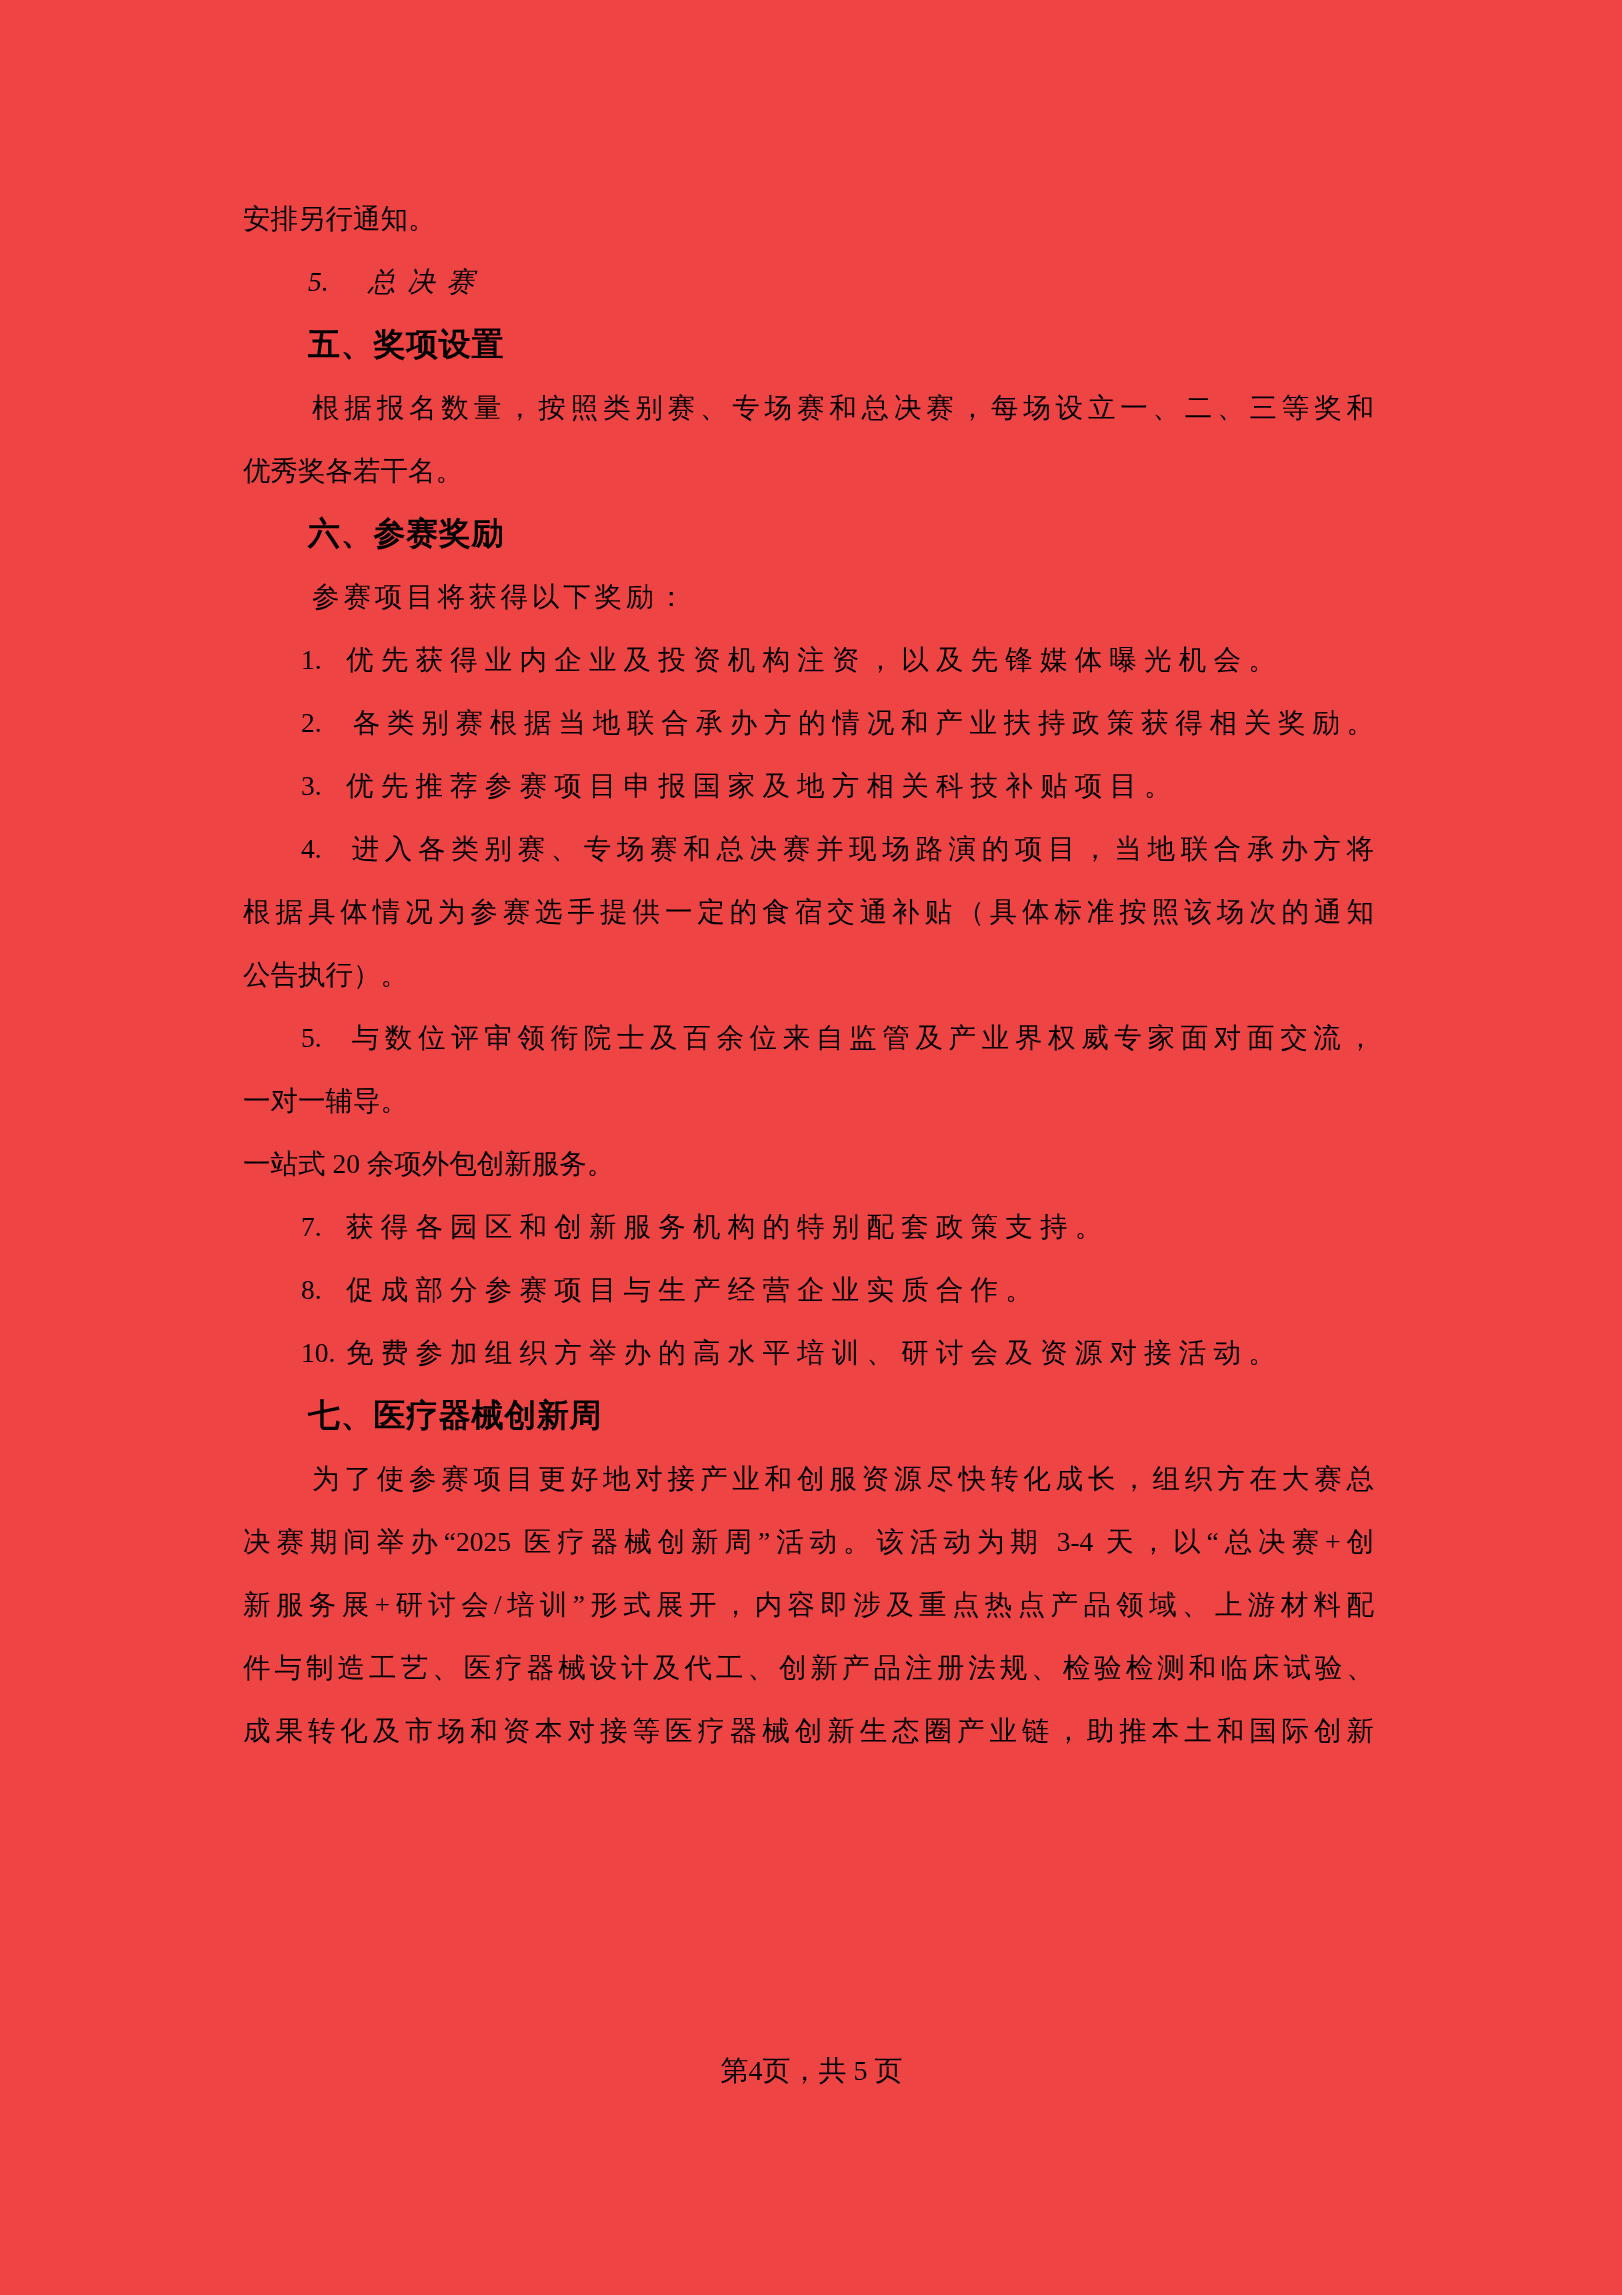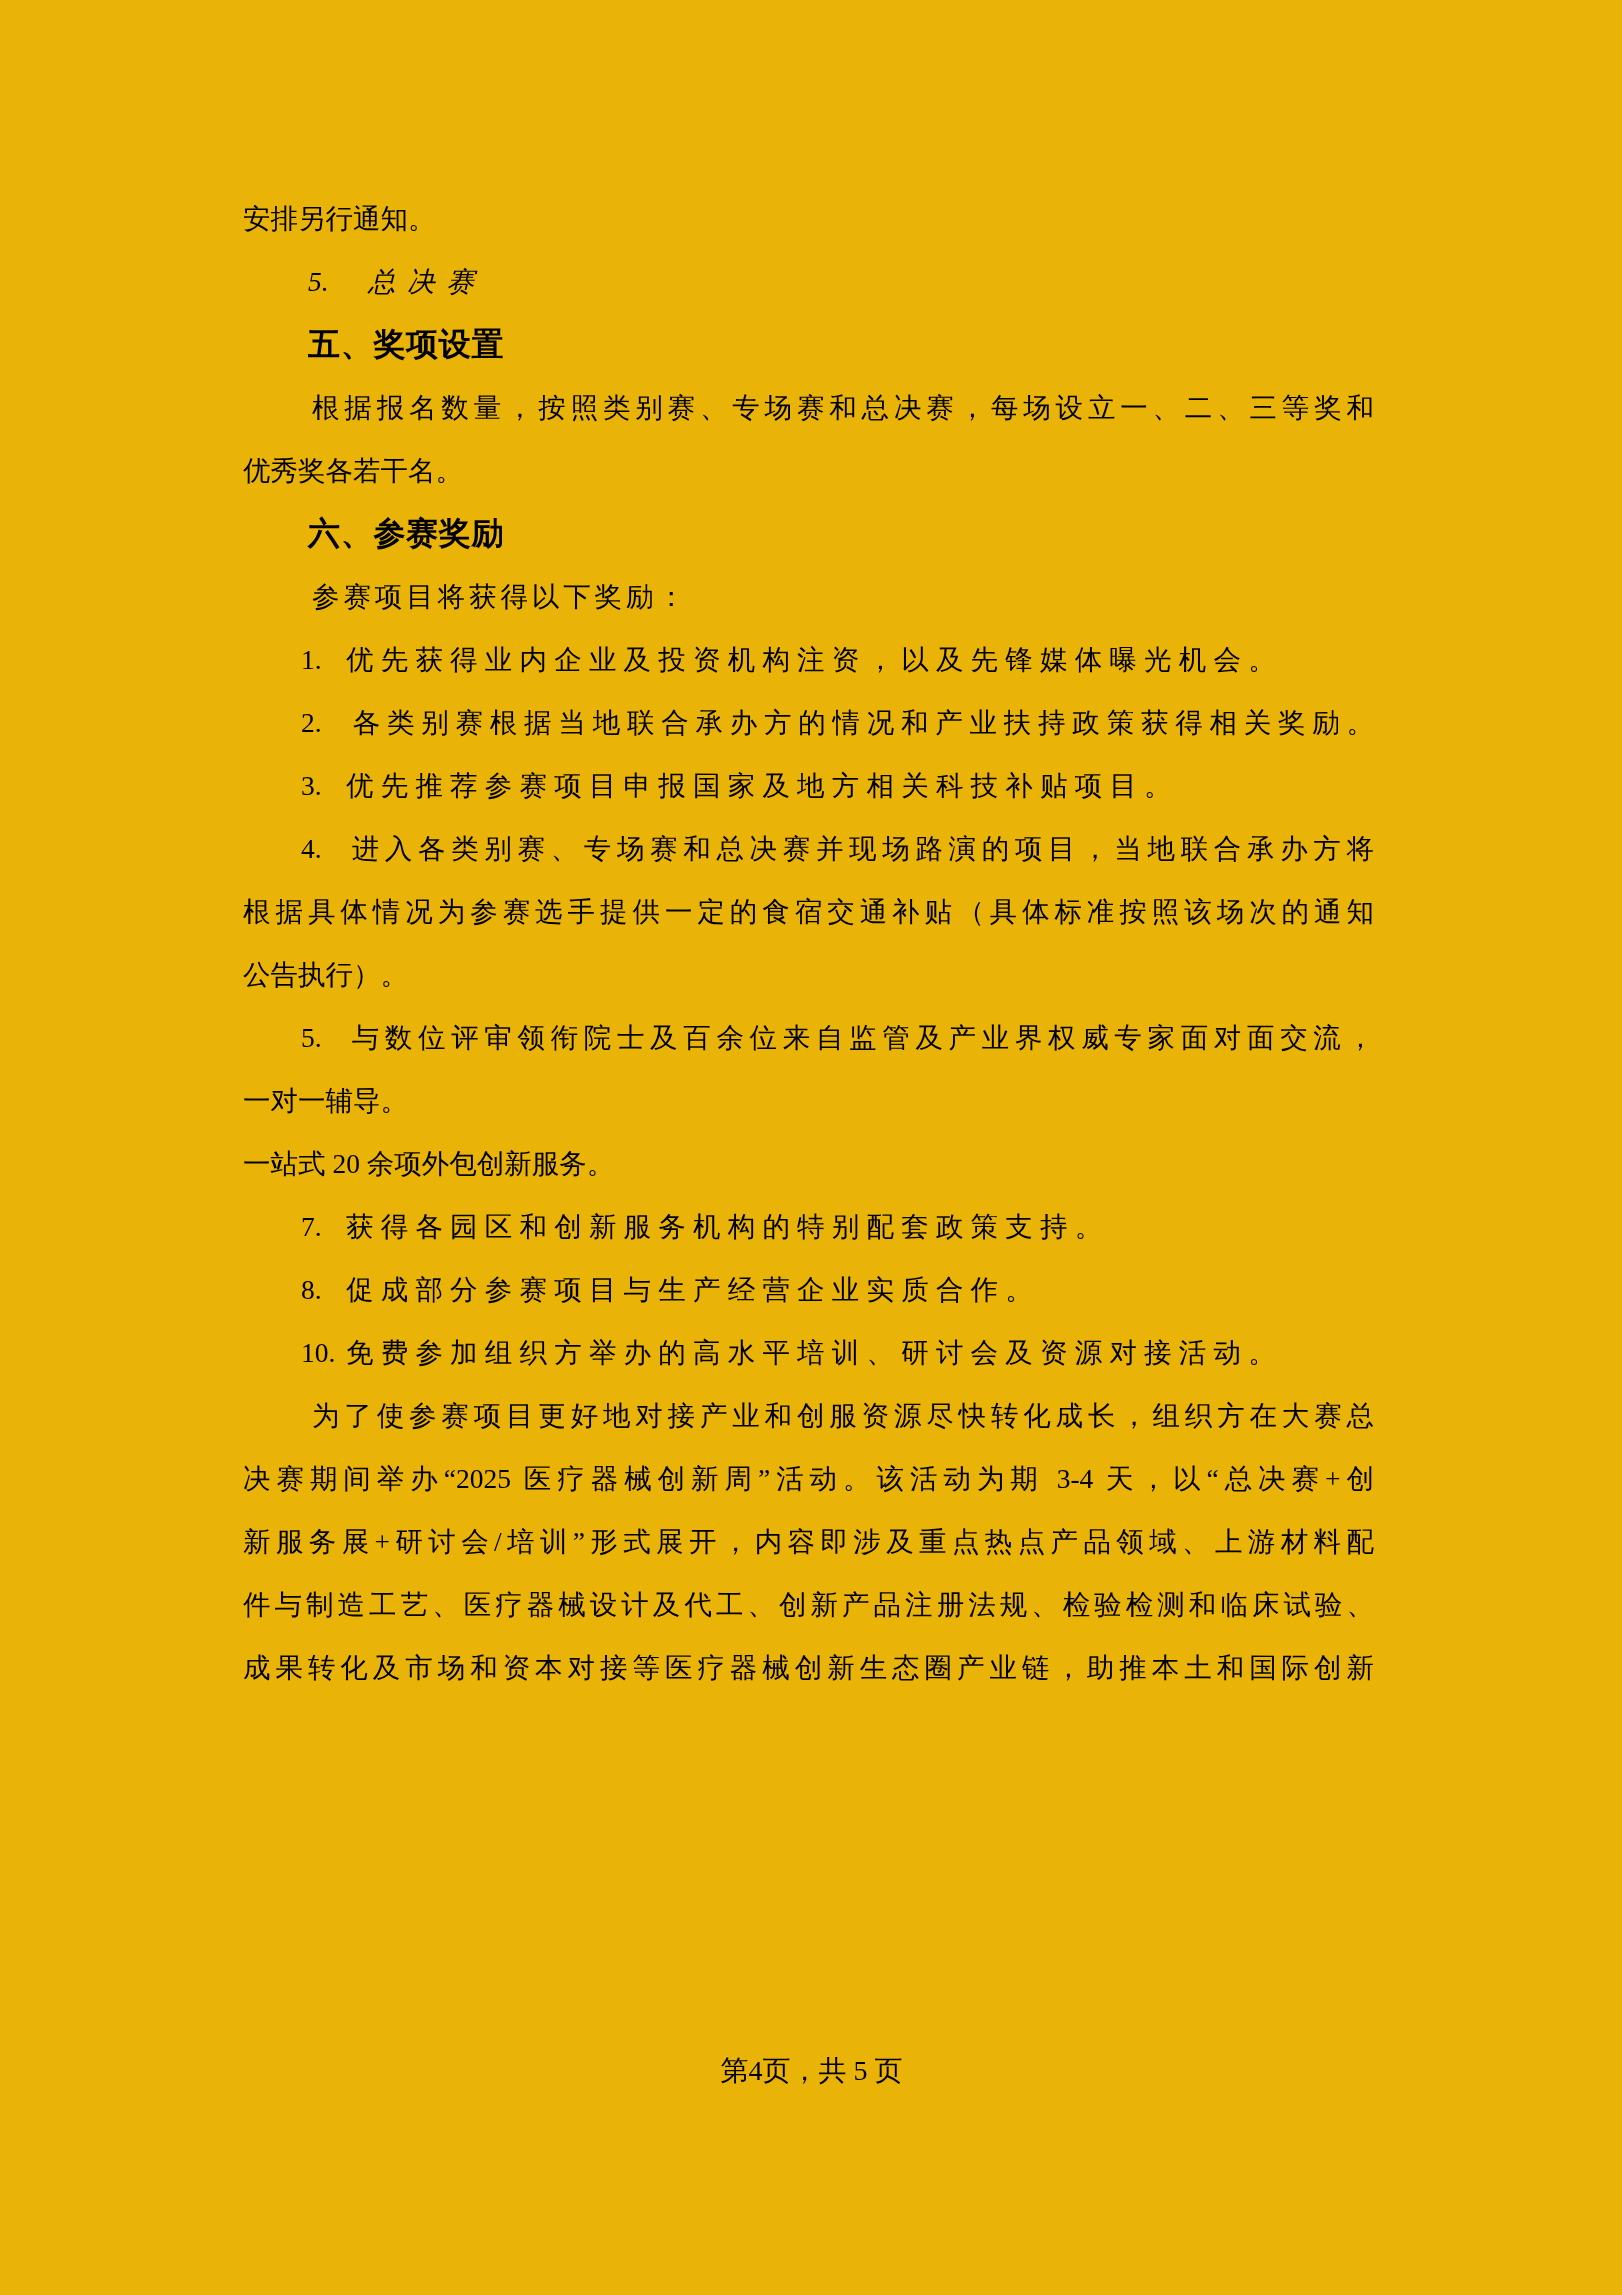--- a/index.html
+++ b/index.html
@@ -1,20 +1,20 @@
 <!DOCTYPE html>
 <html style="font-size:10.5px"><head>
 <meta charset="utf-8">
 <style>
   html, body { margin: 0; padding: 0; background: #ffffff; }
   .page {
     position: relative;
     width: 1623px;
     height: 2295px;
-    background: #eab308;
+    background: #ef4444;
     color: #000000;
     font-family: "Liberation Serif", "DejaVu Serif", serif;
     overflow: hidden;
   }
   .content {
     position: absolute;
     left: 243px;
     top: 187px;
     width: 1131px;
   }
@@ -76,20 +76,21 @@
       <div class="line item" style="letter-spacing: 7.2px;"><span class="num">3.</span><span>优先推荐参赛项目申报国家及地方相关科技补贴项目。</span></div>
       <div class="line item justify"><span class="num">4.</span><span>进入各类别赛、专场赛和总决赛并现场路演的项目，当地联合承办方将</span></div>
       <div class="line cont justify"><span>根据具体情况为参赛选手提供一定的食宿交通补贴（具体标准按照该场次的通知</span></div>
       <div class="line cont"><span>公告执行）。</span></div>
       <div class="line item justify"><span class="num">5.</span><span>与数位评审领衔院士及百余位来自监管及产业界权威专家面对面交流，</span></div>
       <div class="line cont"><span>一对一辅导。</span></div>
       <div class="line cont"><span>一站式 20 余项外包创新服务。</span></div>
       <div class="line item" style="letter-spacing: 7.2px;"><span class="num">7.</span><span>获得各园区和创新服务机构的特别配套政策支持。</span></div>
       <div class="line item" style="letter-spacing: 7.2px;"><span class="num">8.</span><span>促成部分参赛项目与生产经营企业实质合作。</span></div>
       <div class="line item" style="letter-spacing: 7.2px;"><span class="num">10.</span><span>免费参加组织方举办的高水平培训、研讨会及资源对接活动。</span></div>
+      <div class="line heading"><span>七、医疗器械创新周</span></div>
       <div class="line pfirst justify"><span>为了使参赛项目更好地对接产业和创服资源尽快转化成长，组织方在大赛总</span></div>
       <div class="line cont justify"><span>决赛期间举办“2025 医疗器械创新周”活动。该活动为期 3-4 天，以“总决赛+创</span></div>
       <div class="line cont justify"><span>新服务展+研讨会/培训”形式展开，内容即涉及重点热点产品领域、上游材料配</span></div>
       <div class="line cont justify"><span>件与制造工艺、医疗器械设计及代工、创新产品注册法规、检验检测和临床试验、</span></div>
       <div class="line cont justify"><span>成果转化及市场和资本对接等医疗器械创新生态圈产业链，助推本土和国际创新</span></div>
     </div>
   <div class="footer">
     <span>第4页，共 5 页</span>
   </div>
 </div>

